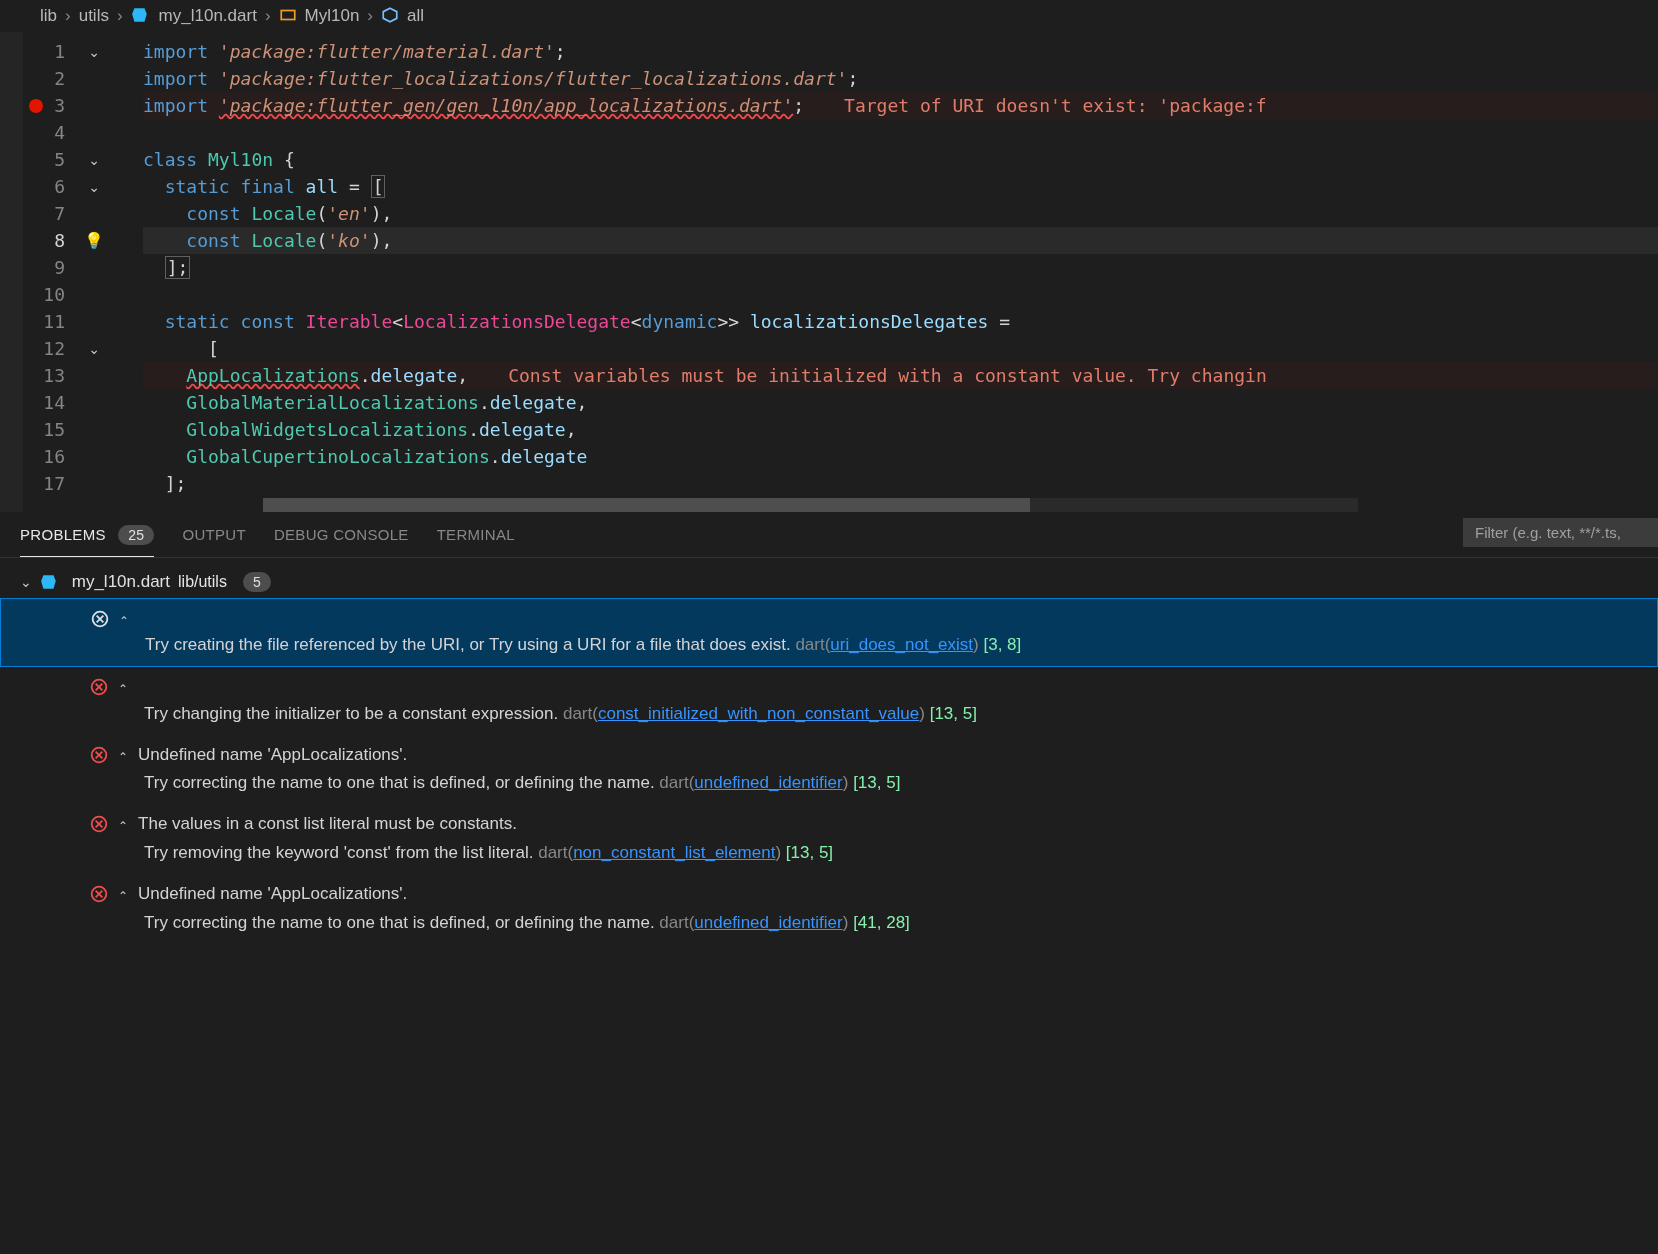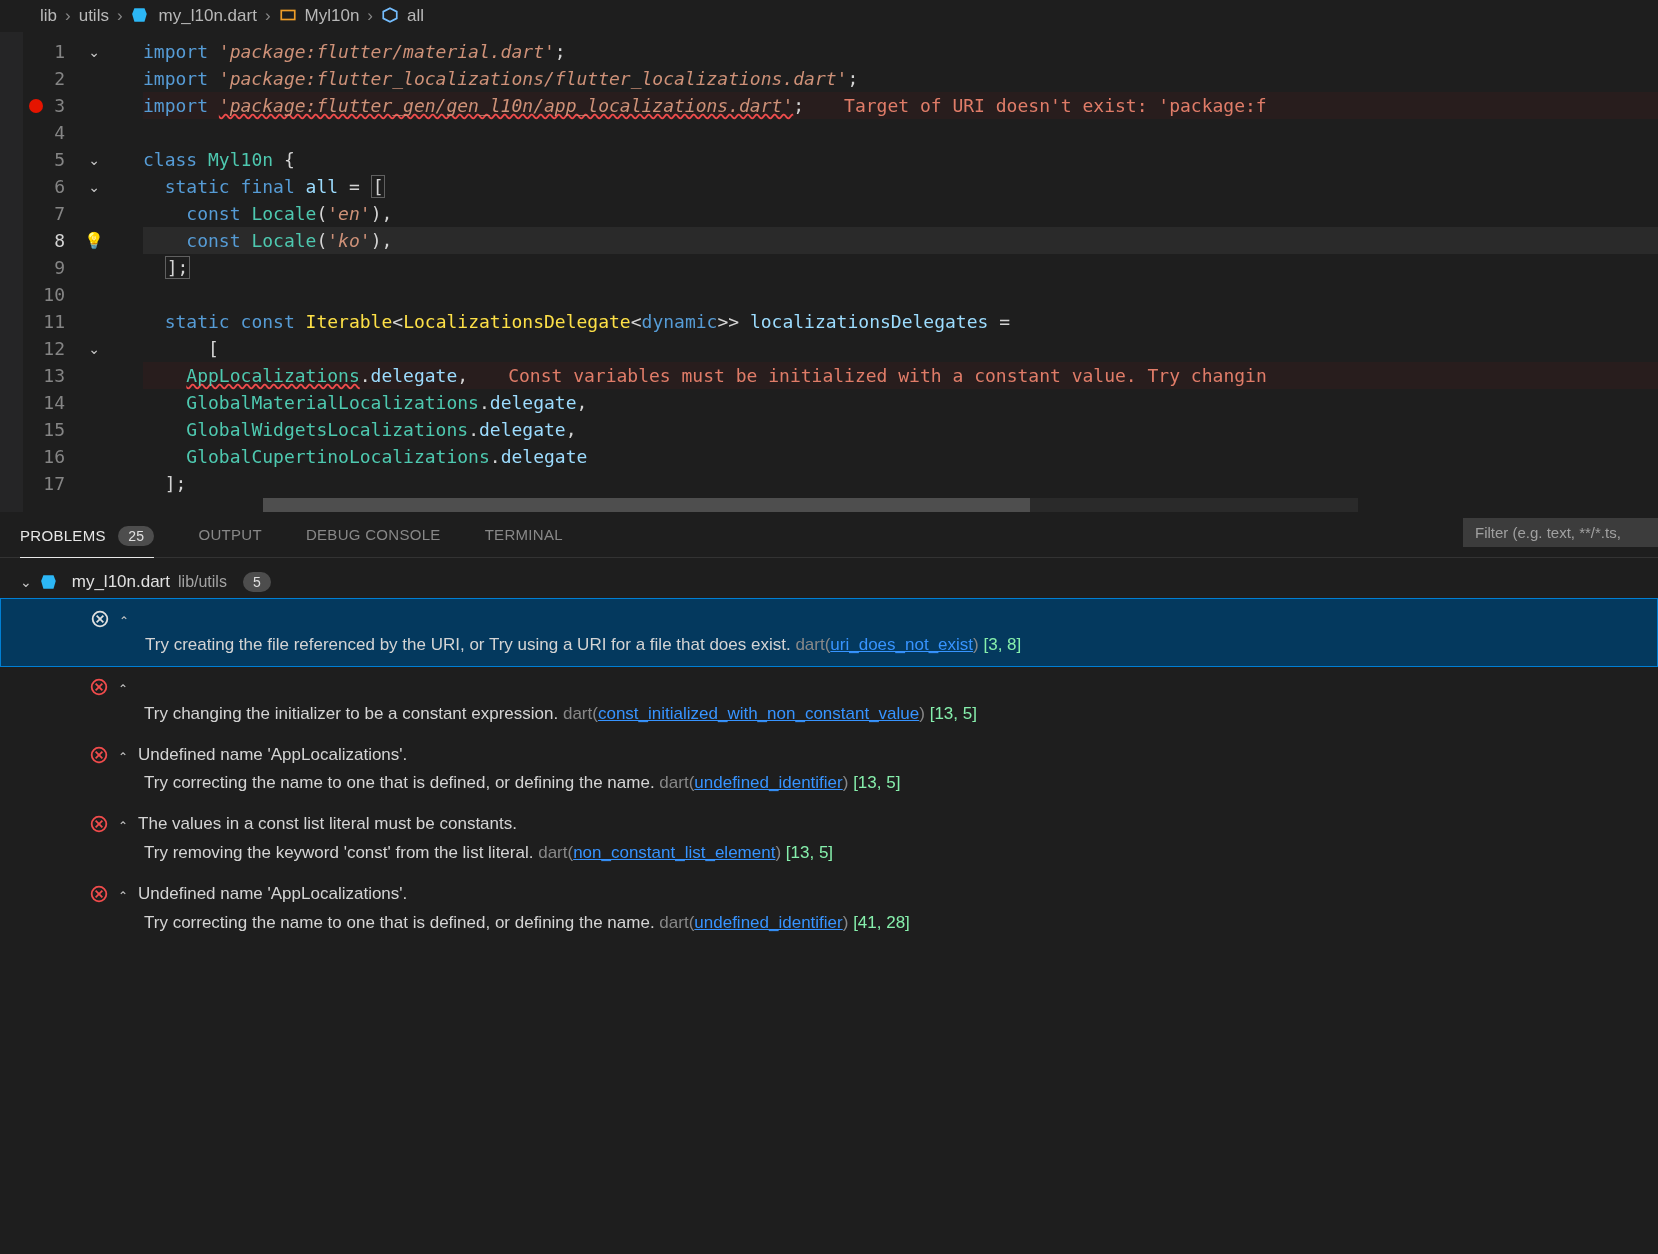--- a/index.html
+++ b/index.html
@@ -70,41 +70,41 @@
   height: 27px;
   line-height: 27px;
   white-space: pre;
   position: relative;
 }
 .code-line.highlighted { background: #2a2a2a; }
 .code-line.error-bg { background: #3a1d1d60; }
 .tok-kw { color: #569cd6; }
 .tok-str { color: #ce9178; font-style: italic; }
 .tok-cls { color: #4ec9b0; }
-.tok-type { color: #fde047; }
+.tok-type { color: #ec4899; }
 .tok-var { color: #9cdcfe; }
 .tok-punc { color: #d4d4d4; }
 .tok-plain { color: #d4d4d4; }
 .err-underline { text-decoration: underline wavy #f14c4c; text-decoration-skip-ink: none; }
 .inline-err { color: #f48771; padding-left: 40px; opacity: 0.9; }
 .hscroll {
   position: absolute;
   bottom: 0;
   left: 120px;
   right: 300px;
   height: 14px;
   background: #2a2a2a;
 }
 .hscroll-thumb { height: 100%; width: 70%; background: #4e4e4e; }
 
 .panel-tabs {
   display: flex;
-  align-items: center;
+  align-items: flex-start;
   padding: 8px 20px;
-  gap: 44px;
+  gap: 28px;
   border-bottom: 1px solid #333;
   position: relative;
 }
 .panel-tab {
   color: #888;
   font-size: 15px;
   letter-spacing: 0.3px;
   cursor: pointer;
   padding: 6px 0;
 }
@@ -131,21 +131,21 @@
   padding: 8px 0;
 }
 .problem-file {
   display: flex;
   align-items: center;
   padding: 6px 20px;
   gap: 8px;
   font-size: 17px;
 }
 .problem-file .fname { color: #e0e0e0; }
-.problem-file .fpath { color: #a3a3a3; font-size: 16px; }
+.problem-file .fpath { color: #e5e5e5; font-size: 16px; }
 .problem-item {
   display: flex;
   flex-direction: column;
   padding: 6px 0 6px 90px;
   font-size: 17px;
   line-height: 1.7;
 }
 .problem-item.selected { background: #04395e; border: 1px solid #007fd4; }
 .problem-row1 { display: flex; align-items: flex-start; gap: 10px; }
 .problem-row2 { padding-left: 54px; }

